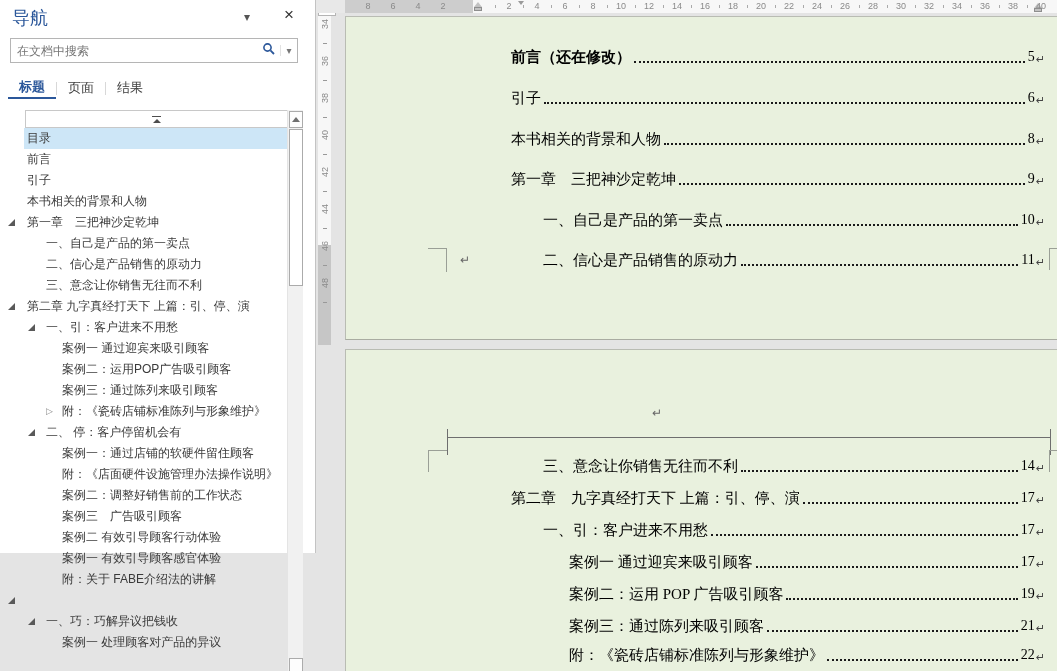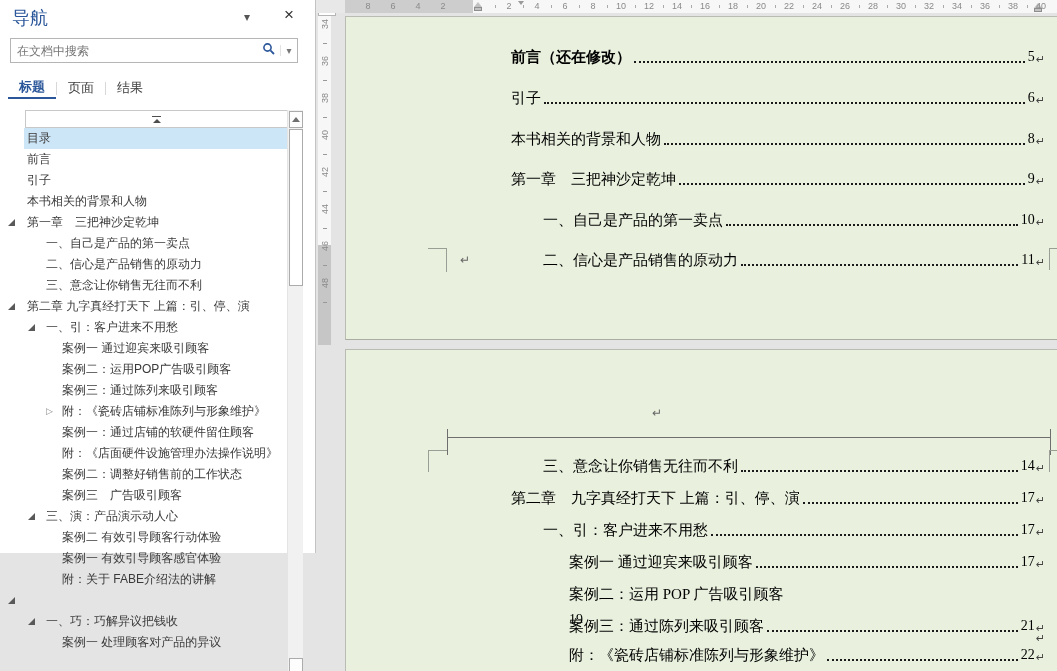--- a/index.html
+++ b/index.html
@@ -130,25 +130,25 @@
       <div class="nav-item"><span class="tri tri-exp" style="left: -16px;"></span><span style="padding-left: 3px;">第一章　三把神沙定乾坤</span></div>
       <div class="nav-item"><span style="padding-left: 22px;">一、自己是产品的第一卖点</span></div>
       <div class="nav-item"><span style="padding-left: 22px;">二、信心是产品销售的原动力</span></div>
       <div class="nav-item"><span style="padding-left: 22px;">三、意念让你销售无往而不利</span></div>
       <div class="nav-item"><span class="tri tri-exp" style="left: -16px;"></span><span style="padding-left: 3px;">第二章 九字真经打天下 上篇：引、停、演</span></div>
       <div class="nav-item"><span class="tri tri-exp" style="left: 4px;"></span><span style="padding-left: 22px;">一、引：客户进来不用愁</span></div>
       <div class="nav-item"><span style="padding-left: 38px;">案例一 通过迎宾来吸引顾客</span></div>
       <div class="nav-item"><span style="padding-left: 38px;">案例二：运用POP广告吸引顾客</span></div>
       <div class="nav-item"><span style="padding-left: 38px;">案例三：通过陈列来吸引顾客</span></div>
       <div class="nav-item"><span class="tri tri-col" style="left: 22px;">▷</span><span style="padding-left: 38px;">附：《瓷砖店铺标准陈列与形象维护》</span></div>
+      <div class="nav-item"><span class="tri tri-exp" style="left: 4px;"></span><span style="padding-left: 22px;">二、 停：客户停留机会有</span></div>
       <div class="nav-item"><span style="padding-left: 38px;">案例一：通过店铺的软硬件留住顾客</span></div>
       <div class="nav-item"><span style="padding-left: 38px;">附：《店面硬件设施管理办法操作说明》</span></div>
       <div class="nav-item"><span style="padding-left: 38px;">案例二：调整好销售前的工作状态</span></div>
       <div class="nav-item"><span style="padding-left: 38px;">案例三　广告吸引顾客</span></div>
-      <div class="nav-item"><span class="tri tri-exp" style="left: 4px;"></span><span style="padding-left: 22px;">三、演：产品演示动人心</span></div>
       <div class="nav-item"><span style="padding-left: 38px;">案例二 有效引导顾客行动体验</span></div>
       <div class="nav-item"><span style="padding-left: 38px;">案例一 有效引导顾客感官体验</span></div>
       <div class="nav-item"><span style="padding-left: 38px;">附：关于 FABE介绍法的讲解</span></div>
       <div class="nav-item"><span class="tri tri-exp" style="left: -16px;"></span></div>
       <div class="nav-item"><span class="tri tri-exp" style="left: 4px;"></span><span style="padding-left: 22px;">一、巧：巧解异议把钱收</span></div>
       <div class="nav-item"><span style="padding-left: 38px;">案例一 处理顾客对产品的异议</span></div>
     </div>
 
   <div class="nav-scroll">
     <div class="sb-btn sb-up">
@@ -310,21 +310,21 @@
         <span class="lead"></span>
         <span class="pg">17</span>
         <span class="ret">↵</span>
       </div>
       <div class="toc-line" style="top: 202px; left: 223px;">
         <span class="tt">案例一 通过迎宾来吸引顾客</span>
         <span class="lead"></span>
         <span class="pg">17</span>
         <span class="ret">↵</span>
       </div>
-      <div class="toc-line" style="top: 234px; left: 223px; flex-direction: column;">
+      <div class="toc-line" style="top: 234px; left: 223px;">
         <span class="tt">案例二：运用 POP 广告吸引顾客</span>
         <span class="lead"></span>
         <span class="pg">19</span>
         <span class="ret">↵</span>
       </div>
       <div class="toc-line" style="top: 266px; left: 223px;">
         <span class="tt">案例三：通过陈列来吸引顾客</span>
         <span class="lead"></span>
         <span class="pg">21</span>
         <span class="ret">↵</span>

